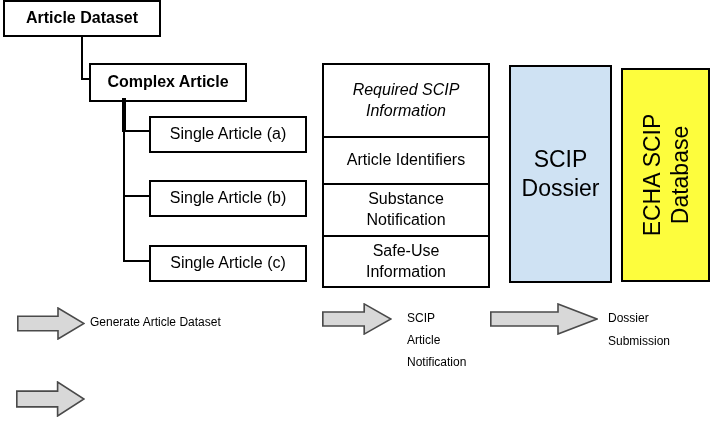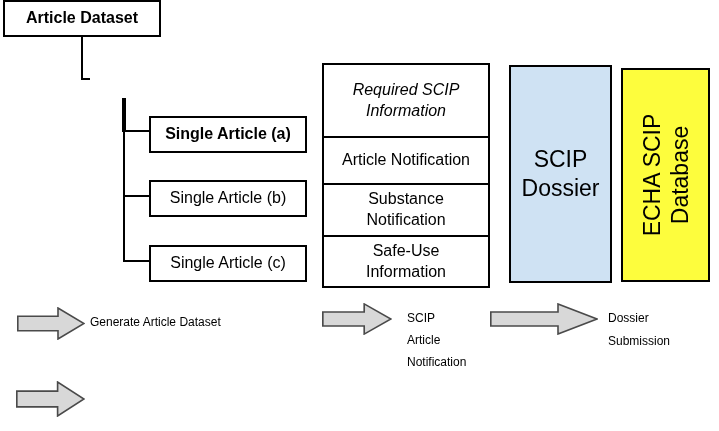--- a/index.html
+++ b/index.html
@@ -40,35 +40,36 @@
 </head>
 <body>
 
 <div id="stage">
 
   <div class="box bold" style="left:3px;top:0;width:154px;height:33px;">Article Dataset</div>
 
   <div class="line" style="left:81px;top:37px;width:2px;height:42px;"></div>
   <div class="line" style="left:81px;top:78px;width:9px;height:2px;"></div>
 
+  <div class="box bold" style="left:89px;top:63px;width:154px;height:35px;">Complex Article</div>
 
   <div class="line" style="left:122px;top:98px;width:4px;height:34px;"></div>
   <div class="line" style="left:123px;top:98px;width:2px;height:164px;"></div>
   <div class="line" style="left:124px;top:130px;width:25px;height:2px;"></div>
   <div class="line" style="left:124px;top:195px;width:25px;height:2px;"></div>
   <div class="line" style="left:124px;top:260px;width:25px;height:2px;"></div>
 
-  <div class="box" style="left:149px;top:116px;width:154px;height:33px;font-weight:bold;">Single Article (a)</div>
+  <div class="box" style="left:149px;top:116px;width:154px;height:33px;">Single Article (a)</div>
   <div class="box" style="left:149px;top:245px;width:154px;height:33px;">Single Article (c)</div>
   <div class="box" style="left:149px;top:180px;width:154px;height:33px;">Single Article (b)</div>
 
   <div class="table" style="left:322px;top:63px;width:164px;height:221px;">
     <div class="trow hdr" style="height:71px;">Required SCIP
 Information</div>
-    <div class="trow" style="height:45px;">Article Notification</div>
+    <div class="trow" style="height:45px;">Article Identifiers</div>
     <div class="trow" style="height:50px;">Substance
 Notification</div>
     <div class="trow" style="flex:1;">Safe-Use
 Information</div>
   </div>
 
   <div class="bigbox" style="left: 509px; top: 65px; width: 99px; height: 214px; background: rgb(207, 226, 243);">SCIP
 Dossier</div>
 
   <div class="bigbox" style="left: 621px; top: 68px; width: 85px; height: 210px; background: rgb(253, 253, 61);">

